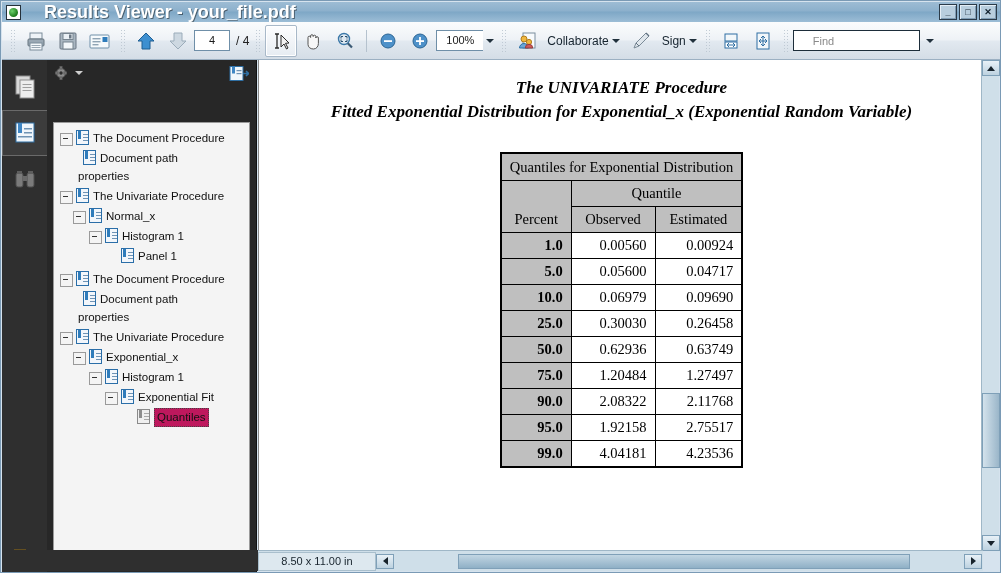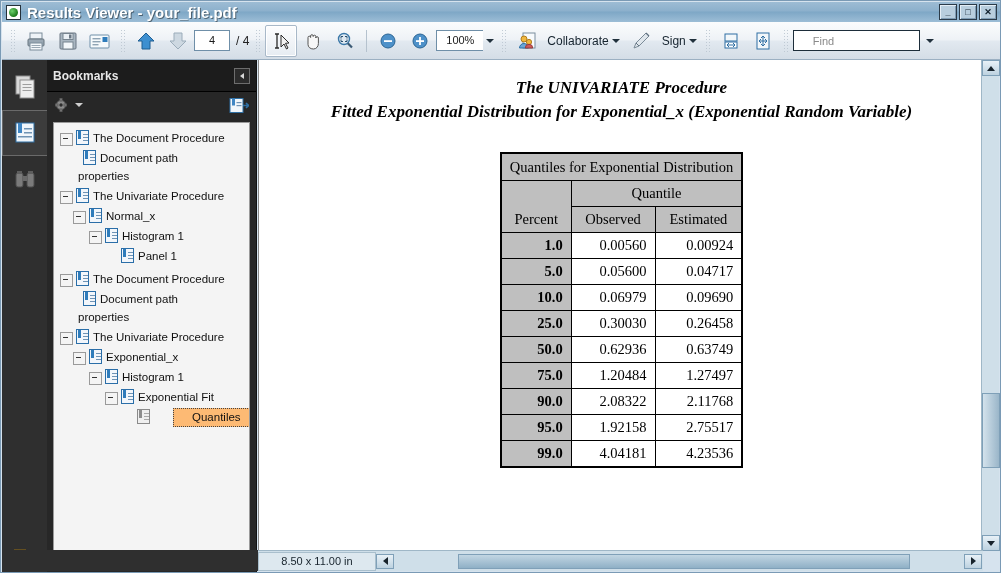--- a/index.html
+++ b/index.html
@@ -13,21 +13,21 @@
        border:1px solid #7a9ab5;background:#d6e3ee;overflow:hidden;}
 
   
   .titlebar{position:absolute;left:1px;top:1px;width:999px;height:20px;
     background:linear-gradient(to bottom,#9dbcd4 0%,#8cb0cc 45%,#7ea7c6 50%,#9cbdd6 100%);
     display:flex;align-items:center;border-bottom:1px solid #7e9fb8;}
   .tb-icon{width:15px;height:15px;margin-left:4px;border:1px solid #25303a;background:#fff;
     position:relative;box-sizing:border-box;flex:0 0 auto;}
   .tb-icon:before{content:"";position:absolute;left:2px;top:2px;width:9px;height:9px;border-radius:50%;
     background:radial-gradient(circle at 35% 35%,#6dd36d,#1b7a1b 70%);}
-  .tb-title{font-size:15px;font-weight:bold;color:#fff;margin-left:6px;
+  .tb-title{font-size:18px;font-weight:bold;color:#fff;margin-left:23px;
     text-shadow:1px 1px 0 rgba(0,0,0,.45);white-space:nowrap;}
   .winbtns{margin-left:auto;display:flex;gap:2px;margin-right:4px;}
   .winbtn{width:16px;height:14px;border:1px solid #2b3b49;background:#b8cede;
     box-shadow:inset 1px 1px 0 #e4eef6, inset -1px -1px 0 #7f9cb4;
     display:flex;align-items:center;justify-content:center;
     font-size:9px;color:#11202c;font-family:"Liberation Sans",sans-serif;line-height:1;}
   .winbtn b{display:block;}
 
   
   .toolbar{position:absolute;left:1px;top:21px;width:999px;height:38px;
@@ -81,21 +81,21 @@
   .tnode .spacer{flex:0 0 auto;}
   .bkicon{width:13px;height:15px;margin:1px 4px 0 3px;flex:0 0 auto;position:relative;
     background:#f2f6fb;border:1px solid #2a6ea8;box-sizing:border-box;}
   .bkicon:before{content:"";position:absolute;left:1px;top:0;width:3px;height:8px;background:#2f7cbb;}
   .bkicon:after{content:"";position:absolute;left:6px;top:3px;width:5px;height:1px;
     box-shadow:0 3px 0 #6f93b4,0 6px 0 #6f93b4;background:#6f93b4;}
   .bkicon.grey{border-color:#8a8a8a;background:#efefef;}
   .bkicon.grey:before{background:#8d8d8d;}
   .bkicon.grey:after{background:#a9a9a9;box-shadow:0 3px 0 #a9a9a9,0 6px 0 #a9a9a9;}
   .tlabel2{font-size:11.5px;color:#111;line-height:19px;white-space:nowrap;}
-  .tlabel2.sel{background:#fdba74;border:1px dotted #444;line-height:17px;padding:0 18px;margin-left:19px;}
+  .tlabel2.sel{background:#be185d;border:1px dotted #444;line-height:17px;padding:0 2px;}
   .wrapline{font-size:11.5px;color:#111;line-height:18px;margin-left:20px;}
 
   
   .docarea{position:absolute;left:257px;top:59px;width:725px;height:491px;background:#fff;
     overflow:hidden;border-left:1px solid #8a8a8a;box-sizing:border-box;}
   .pagewrap{position:absolute;left:0;top:0;width:725px;}
   .doctitle{text-align:center;font-family:"Liberation Serif",serif;font-style:italic;font-weight:bold;
     color:#000;}
   .dt1{font-size:17px;margin-top:18px;}
   .dt2{font-size:17px;margin-top:4px;}
@@ -318,26 +318,20 @@
         <path d="M2 4 h12 v8 h-6 l-4 3 v-3 h-2z" fill="#e0a62a" stroke="#9b7013"></path>
         <path d="M9 8 h14 v9 h-7 l-4 3 v-3 h-3z" fill="#f3cf5c" stroke="#9b7013"></path>
         <rect x="12" y="11" width="8" height="1" fill="#9b7013"></rect>
         <rect x="12" y="14" width="8" height="1" fill="#9b7013"></rect>
       </svg>
     </div>
 
   </div>
 
   <div class="bpanel">
-    <div class="bhead">
-      <span class="bhead-title">Bookmarks</span>
-      <span class="collapse-btn">
-          <i></i>
-        </span>
-    </div>
     <div class="btools">
       <span style="display:flex;align-items:center;">
         <svg width="18" height="16" viewBox="0 0 18 16">
           <circle cx="7" cy="8" r="4.6" fill="#8c8c8c" stroke="#5d5d5d"></circle>
           <circle cx="7" cy="8" r="1.7" fill="#2e2e2e"></circle>
           <g fill="#8c8c8c" stroke="#5d5d5d">
             <rect x="6" y="1.6" width="2" height="2.4"></rect>
               <rect x="6" y="12" width="2" height="2.4"></rect>
             <rect x="1.6" y="7" width="2.4" height="2"></rect>
               <rect x="10" y="7" width="2.4" height="2"></rect>

